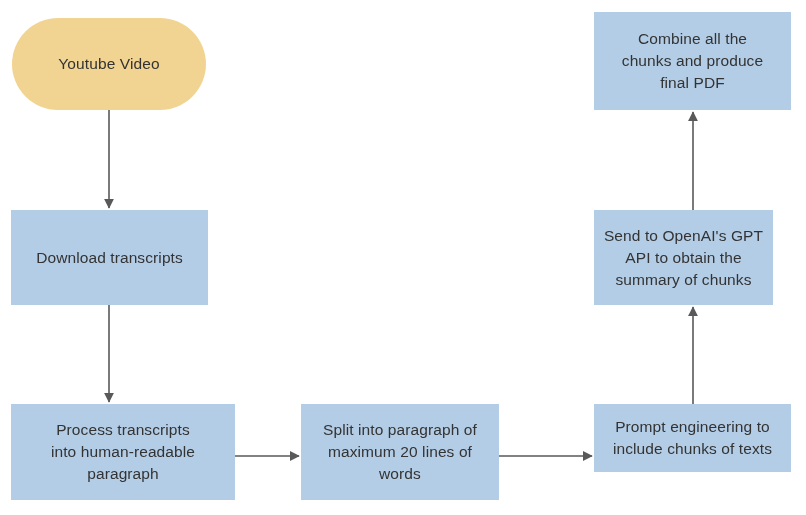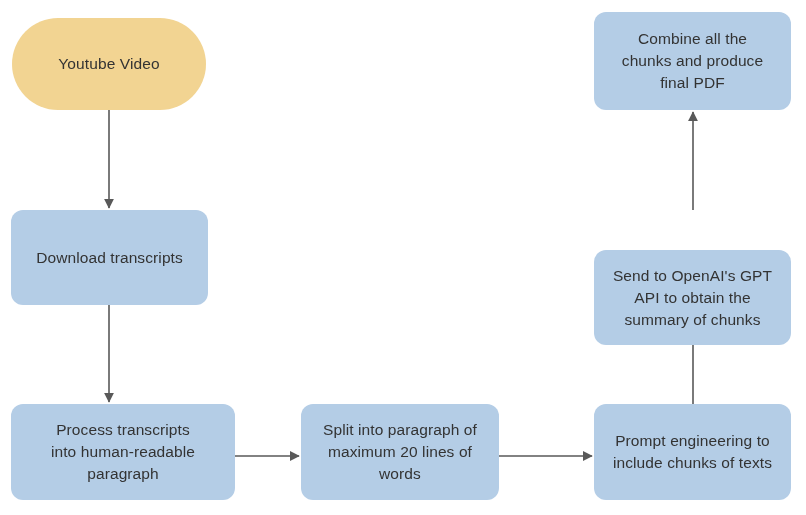--- a/index.html
+++ b/index.html
@@ -22,21 +22,20 @@
     box-sizing: border-box;
     display: flex;
     align-items: center;
     justify-content: center;
     text-align: center;
     color: #333333;
     font-size: 15.5px;
     line-height: 22px;
     letter-spacing: 0.1px;
     padding: 4px 8px;
-    border-radius: 12px;
     -webkit-font-smoothing: antialiased;
   }
   .node-proc {
     background: #b4cde6;
   }
   .node-term {
     background: #f2d492;
     border-radius: 48px;
   }
   .node-label {
@@ -91,26 +90,26 @@
 into human-readable
 paragraph</span>
   </div>
 
   <div class="node node-proc" style="left:301px; top:404px; width:198px; height:96px;">
     <span class="node-label">Split into paragraph of
 maximum 20 lines of
 words</span>
   </div>
 
-  <div class="node node-proc" style="left:594px; top:404px; width:197px; height:96px;">
+  <div class="node node-proc" style="left:594px; top:404px; width:197px; height:68px;">
     <span class="node-label">Prompt engineering to
 include chunks of texts</span>
   </div>
 
-  <div class="node node-proc" style="left:594px; top:210px; width:197px; height:95px;margin-top:40px;">
+  <div class="node node-proc" style="left:594px; top:210px; width:179px; height:95px;">
     <span class="node-label">Send to OpenAI's GPT
 API to obtain the
 summary of chunks</span>
   </div>
 
   <div class="node node-proc" style="left:594px; top:12px; width:197px; height:98px;">
     <span class="node-label">Combine all the
 chunks and produce
 final PDF</span>
   </div>

